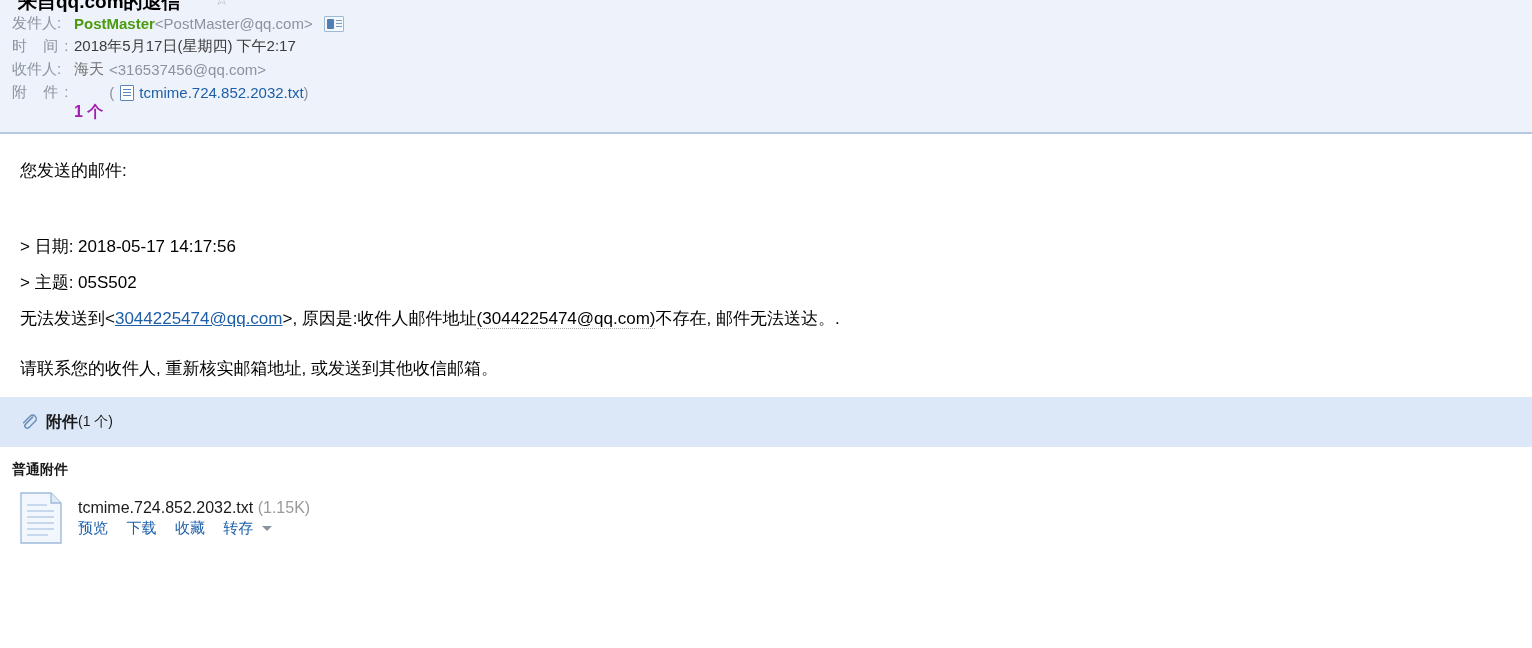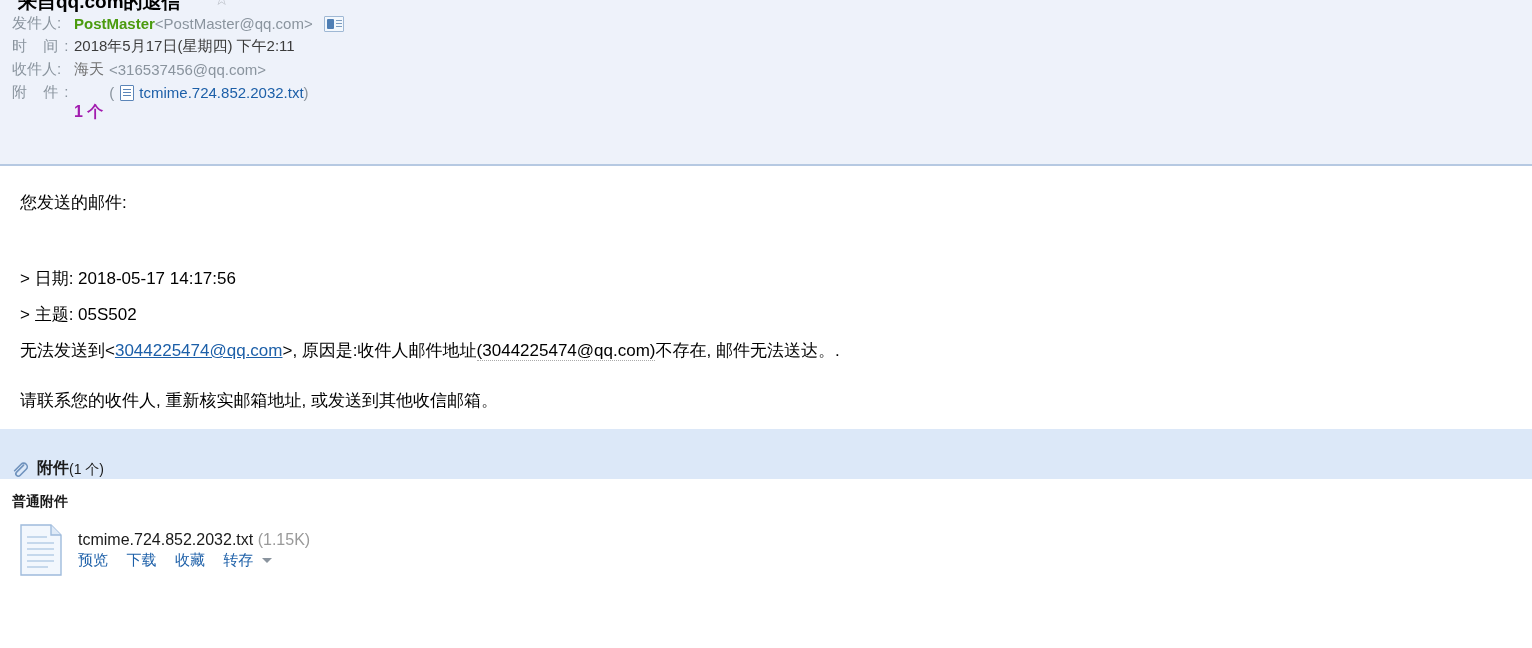--- a/index.html
+++ b/index.html
@@ -15,21 +15,21 @@
     font-size: 16px;
     color: #000000;
     overflow: hidden;
   }
 
   
   .mail-header {
     background: #eef2fa;
     border-bottom: 2px solid #b6c9e2;
     padding: 0 0 6px 0;
-    height: 166px;
+    height: 134px;
     box-sizing: border-box;
     position: relative;
   }
   .subject-row {
     padding: 0 0 0 18px;
     margin: 0;
     height: 12px;
     overflow: hidden;
     position: relative;
   }
@@ -183,22 +183,22 @@
   }
   .smart-tag {
     border-bottom: 1px dotted #aaaaaa;
   }
 
   
   .attach-bar {
     background: #dce8f8;
     height: 50px;
     display: flex;
-    align-items: flex-end;
-    padding-left: 11px;
+    align-items: center;
+    padding-left: 20px;
     box-sizing: border-box;
   }
   .clip-icon {
     width: 18px;
     height: 18px;
     display: inline-block;
     position: relative;
     margin-right: 8px;
     flex: none;
   }
@@ -281,21 +281,21 @@
 
   <div class="meta-row">
     <span class="meta-label">发件人:</span>
     <span class="sender-name">PostMaster</span>
     <span class="meta-value">&lt;PostMaster@qq.com&gt;</span>
     <span class="contact-card-icon"></span>
   </div>
 
   <div class="meta-row">
     <span class="meta-label spaced">时 间:</span>
-    <span class="meta-value dark">2018年5月17日(星期四) 下午2:11</span>
+    <span class="meta-value dark">2018年5月17日(星期四) 下午2:17</span>
   </div>
 
   <div class="meta-row">
     <span class="meta-label">收件人:</span>
     <span class="recipient-name">海天</span>
     <span class="meta-value">&lt;316537456@qq.com&gt;</span>
   </div>
 
   <div class="meta-row">
     <span class="meta-label spaced">附 件:</span>

